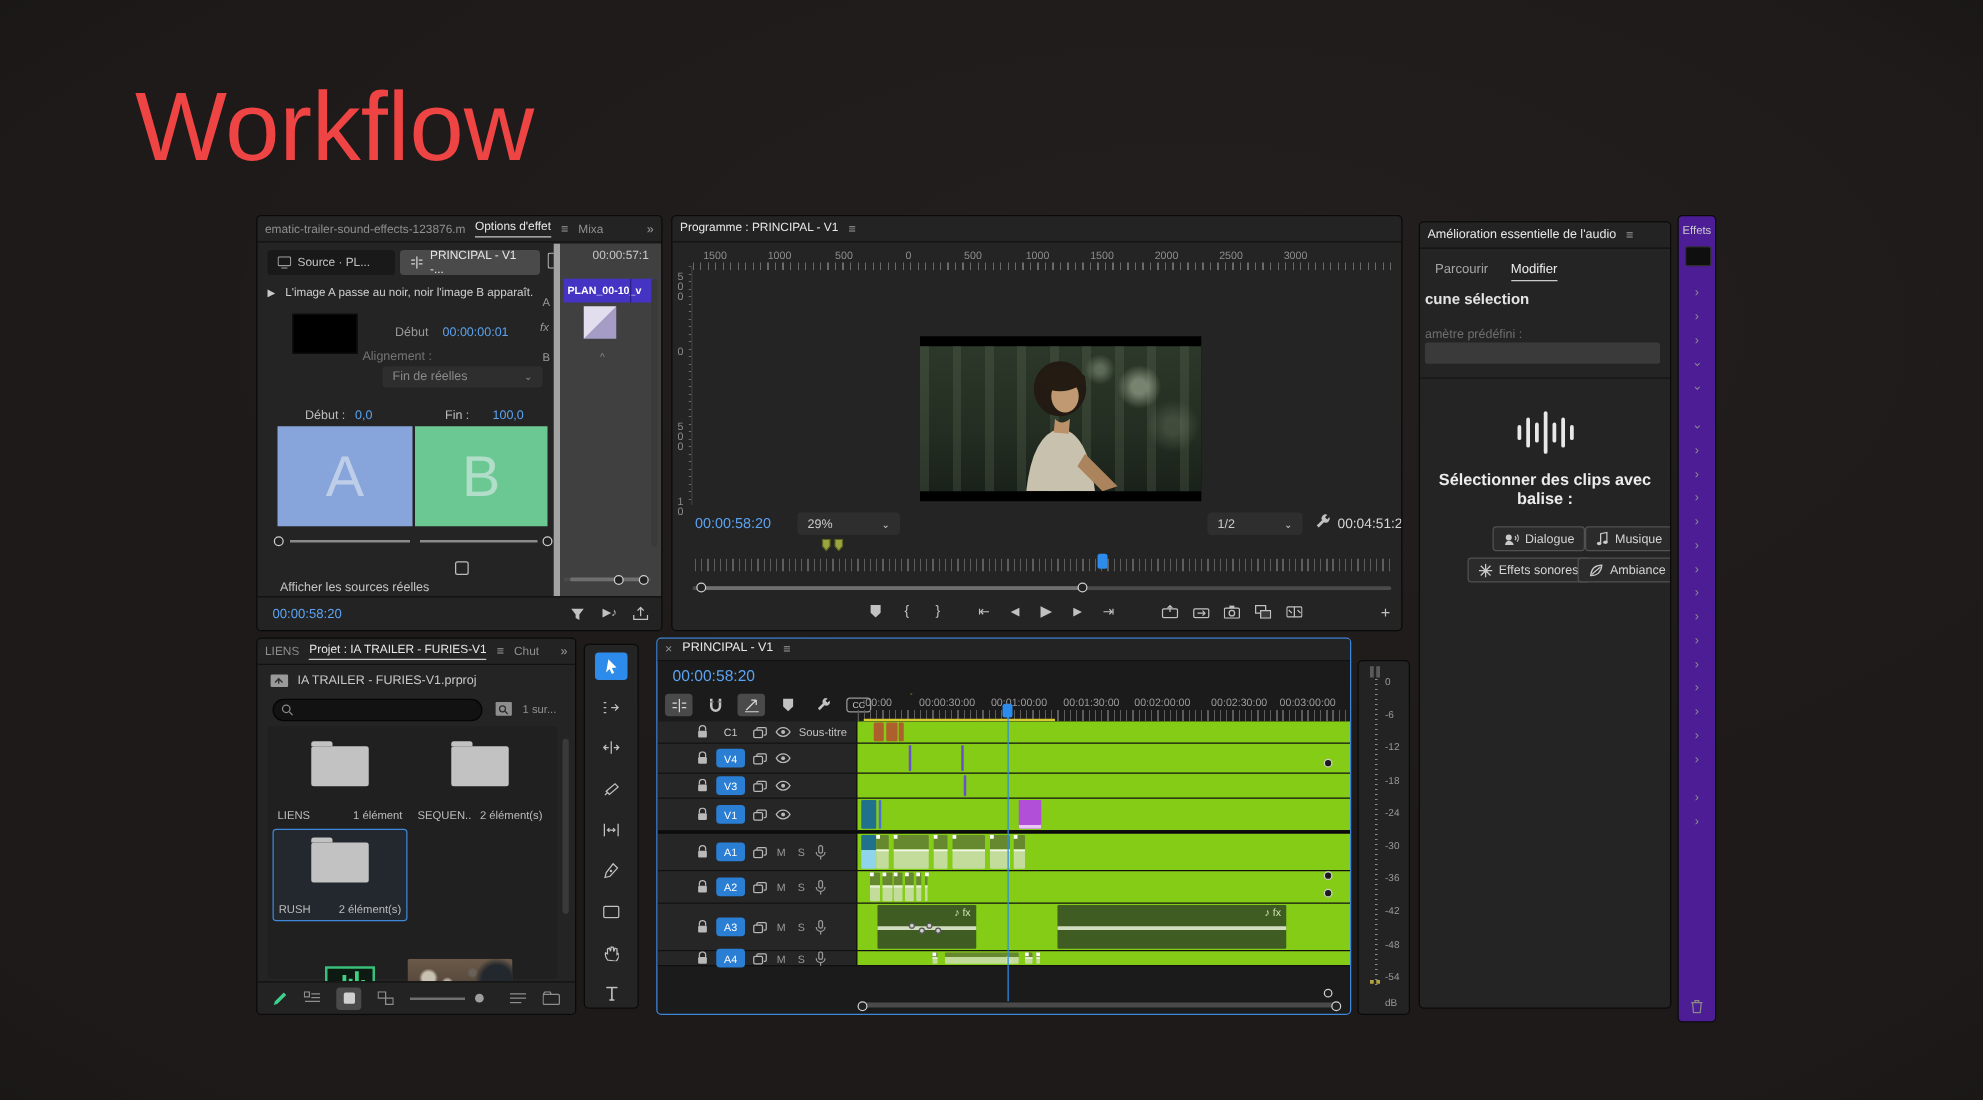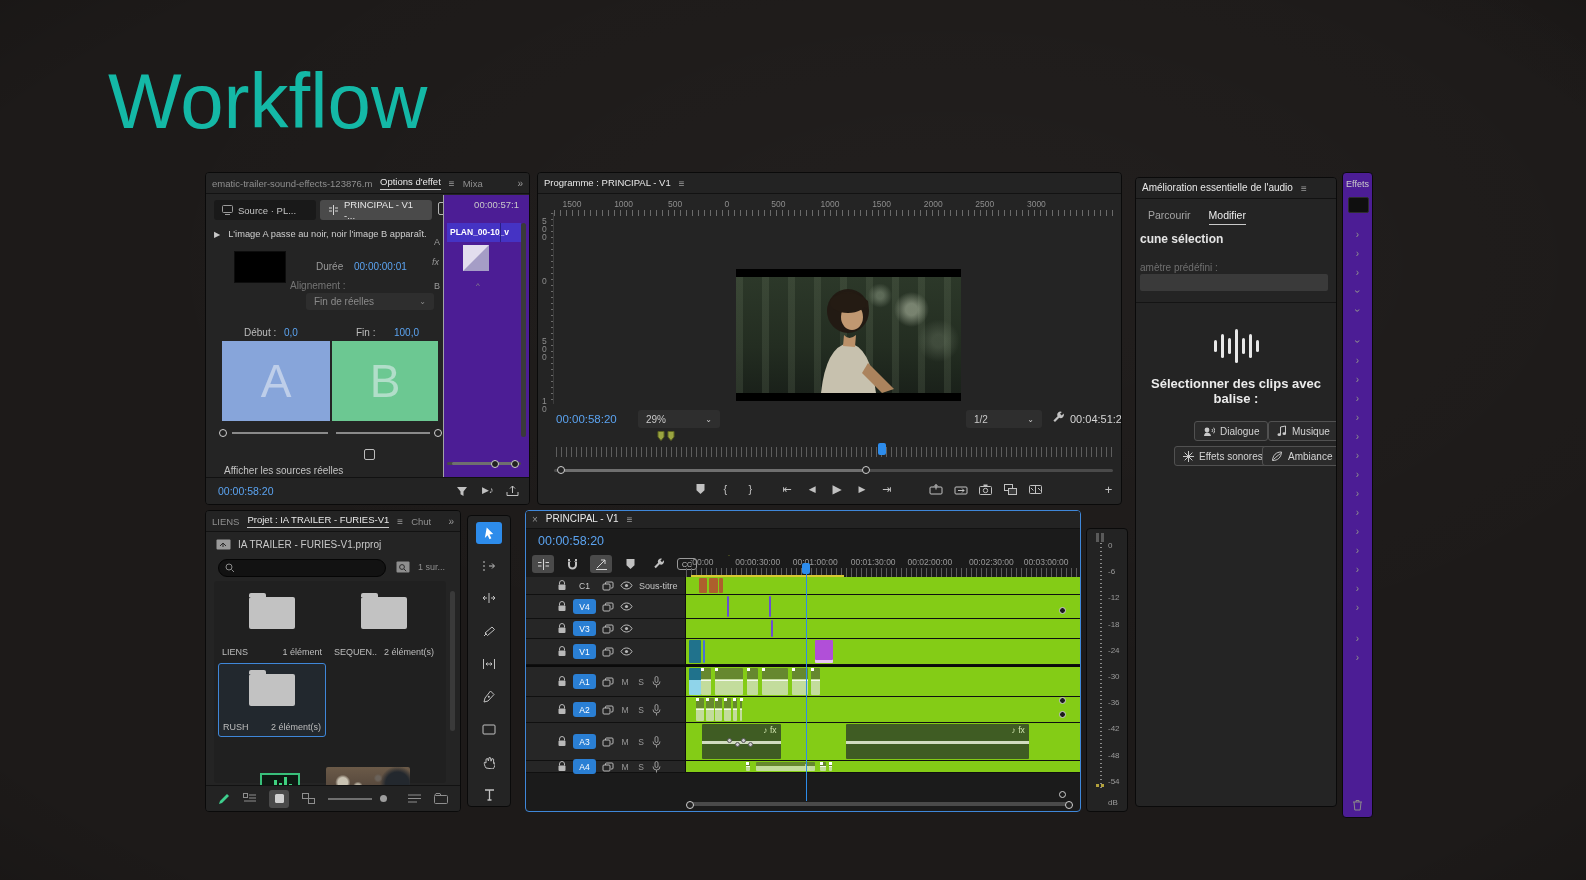--- a/index.html
+++ b/index.html
@@ -6,42 +6,42 @@
   html,body { width:1586px; height:880px; overflow:hidden; }
   body {
     background:
       radial-gradient(1200px 620px at 60% 30%, rgba(255,255,255,0.022), transparent 70%),
       radial-gradient(1600px 900px at 50% 50%, transparent 60%, rgba(0,0,0,0.45) 100%),
       #1d1a19;
     position:relative; color:#c6c6c6;
   }
   .abs { position:absolute; }
   
-  #slide-title { left:108px; top:56px; font-size:78px; font-weight:300; color:#14b8a6; letter-spacing:0; }
+  #slide-title { left:108px; top:56px; font-size:78px; font-weight:300; color:#ef4444; letter-spacing:0; }
   
   .panel { position:absolute; background:#242424; border:1px solid #0a0a0a; border-radius:4px; overflow:hidden; }
   .ptabs { height:21px; background:#232323; border-bottom:1px solid #121212; display:flex; align-items:center; gap:8px; padding:0 6px; white-space:nowrap; }
   .ptab { font-size:9.5px; color:#8f8f8f; overflow:hidden; }
   .ptab.active { color:#e8e8e8; border-bottom:1.5px solid #c9c9c9; padding-bottom:2px; }
   .hamb { color:#9a9a9a; font-size:10px; }
   .ovf { color:#9a9a9a; font-size:10px; margin-left:auto; }
   .tc-blue { color:#5ba3f0; }
   .dim { color:#8f8f8f; }
   svg { display:block; }
   
   #ec .srcbtn { position:absolute; height:20px; border-radius:3px; background:#191919; color:#c3c3c3; font-size:9.5px; display:flex; align-items:center; gap:5px; padding:0 8px; }
   #ec .srcbtn.sel { background:#4a4a4a; color:#e6e6e6; }
   #ec .desc { position:absolute; left:8px; top:56px; font-size:10px; color:#cfcfcf; display:flex; gap:8px; align-items:center; width:225px; }
   .ec-lbl { font-size:10px; color:#9a9a9a; }
   .ec-dd { position:absolute; background:#2e2e2e; border-radius:3px; color:#8a8a8a; font-size:10px; display:flex; align-items:center; justify-content:space-between; padding:0 8px; }
   .ab-box { position:absolute; display:flex; align-items:center; justify-content:center; font-size:46px; color:rgba(235,240,245,0.55); }
   .slider-line { position:absolute; height:2px; background:#8a8a8a; }
   .knob { position:absolute; width:8px; height:8px; border:1.5px solid #cfcfcf; border-radius:50%; background:#222; }
   .chkbox { position:absolute; width:11px; height:11px; border:1.5px solid #bdbdbd; border-radius:2px; }
-  #ec-mini { position:absolute; left:237px; top:22px; right:0; bottom:27px; background:#4c1d95; border-left:1px solid #a3a3a3; }
+  #ec-mini { position:absolute; left:237px; top:22px; right:0; bottom:27px; background:#404040; border-left:5px solid #a3a3a3; }
   .ec-rowlab { position:absolute; font-size:9px; color:#9a9a9a; }
   #ec-clip { position:absolute; left:3px; top:28px; width:74px; height:19px; background:#4533c4; color:#fff; font-size:8.5px; font-weight:bold; line-height:19px; padding-left:3px; white-space:nowrap; overflow:hidden; }
   #ec-clip::after { content:""; position:absolute; right:20px; top:0; bottom:0; width:1px; background:#2a1e86; }
   #ec-fxthumb { position:absolute; left:19px; top:50px; width:26px; height:26px; background:linear-gradient(to bottom right, #e3deee 49%, #a59dc6 51%); }
   .vscroll { position:absolute; width:5px; border-radius:3px; background:#3a3a3a; }
   .ec-bottom { position:absolute; left:0; right:0; bottom:0; height:27px; background:#232323; border-top:1px solid #111; display:flex; align-items:center; }
   
   .phlab { position:absolute; top:0; font-size:8.5px; color:#8d8d8d; transform:translateX(-50%); }
   .ruler-ticks { position:absolute; height:6px; background:repeating-linear-gradient(90deg,#6a6a6a 0 1px,transparent 1px 6px); }
   .pvch { font-size:8.5px; color:#8d8d8d; line-height:8px; text-align:center; }
@@ -159,21 +159,21 @@
         <path d="M7.5 0.5v12" stroke="#b5b5b5"></path>
       </svg>
     </span>
 
   <div class="desc">
     <span style="color:#c9c9c9; font-size:8px;">▶</span>
     <span style="font-size:9.3px;">L'image A passe au noir, noir l'image B apparaît.</span>
   </div>
 
   <div class="abs" style="left:28px; top:78px; width:52px; height:32px; background:#000; border:1px solid #0d0d0d;"></div>
-  <span class="abs ec-lbl" style="left:110px; top:88px;">Durée</span>
+  <span class="abs ec-lbl" style="left:110px; top:88px;">Début</span>
   <span class="abs tc-blue" style="left:148px; top:88px; font-size:10px;">00:00:00:01</span>
   <span class="abs ec-lbl" style="left:84px; top:107px; color:#757575;">Alignement :</span>
   <div class="ec-dd" style="left:100px; top:120px; width:128px; height:17px;">
     <span>Fin de réelles</span>
     <span style="font-size:8px; color:#8a8a8a;">⌄</span>
   </div>
 
   <span class="abs" style="left:38px; top:154px; font-size:10px; color:#bdbdbd;">Début :</span>
   <span class="abs tc-blue" style="left:78px; top:154px; font-size:10px;">0,0</span>
   <span class="abs" style="left:150px; top:154px; font-size:10px; color:#bdbdbd;">Fin :</span>

